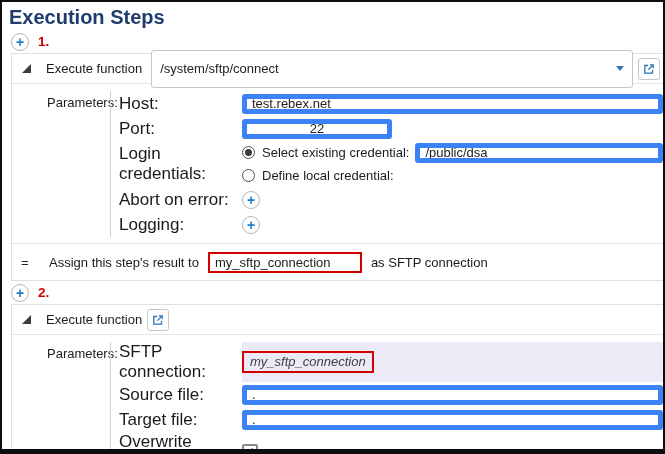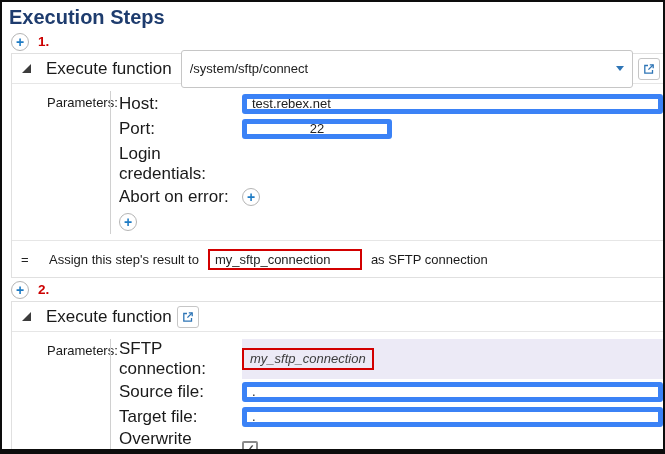--- a/index.html
+++ b/index.html
@@ -13,21 +13,21 @@
   .add-row { display:flex; align-items:center; gap:9px; margin:2px 0 2px 9px; height:19px; }
   .plus-btn {
     width:18px; height:18px; border-radius:50%; border:1px solid #b5b5b5; background:#fff;
     display:flex; align-items:center; justify-content:center; padding:0; cursor:pointer; flex:none;
   }
   .plus-glyph { color:#1e7bc4; font-weight:bold; font-size:14px; line-height:14px; }
   .step-num { color:#cc0000; font-weight:bold; font-size:13.5px; }
   .step-box { margin-left:9px; border:1px solid #e0e0e0; border-right:none; background:#fff; }
   .fn-row { display:flex; align-items:center; height:30px; padding-left:10px; border-bottom:1px solid #e6e6e6; }
   .expander { margin-right:15px; display:flex; flex:none; cursor:pointer; }
-  .fn-label { font-size:17px; white-space:nowrap; }
+  .fn-label { font-size:13px; white-space:nowrap; }
   .combo { flex:1; margin-left:9px; height:38px; border:1px solid #c6c6c6; border-radius:3px;
            display:flex; align-items:center; padding:0 8px; background:#fff; min-width:0; }
   .combo-value { font-size:13px; color:#222; flex:1; white-space:nowrap; overflow:hidden; }
   .combo-arrow { width:0; height:0; border-left:4px solid transparent; border-right:4px solid transparent;
                  border-top:5px solid #2e75b6; cursor:pointer; flex:none; }
   .ext-btn { width:22px; height:22px; margin:0 3px 0 5px; border:1px solid #c6c6c6; border-radius:3px;
              background:#fff; display:flex; align-items:center; justify-content:center; padding:0; flex:none; cursor:pointer; }
   .params { display:flex; padding:7px 0 6px; }
   .params-label { width:98px; padding:4px 0 0 35px; font-size:13px; flex:none; }
   .params-fields { flex:1; border-left:1px solid #d0d0d0; padding-left:8px; min-width:0; }
@@ -100,30 +100,42 @@
           </div>
       </div>
       <div class="prow">
         <span class="plabel">Port:</span>
         <div class="pvalue">
             <input class="text-input port-input" value="22" style="">
           </div>
       </div>
       <div class="prow stack">
         <span class="plabel">Login credentials:</span>
+        <div class="pvalue col">
+          <div class="radio-line">
+            <span class="radio sel"></span>
+            <span>Select existing credential:</span>
+            <input class="text-input cred-input" value="/public/dsa" style="">
+          </div>
+          <div class="radio-line">
+            <span class="radio"></span>
+            <span>Define local credential:</span>
+          </div>
+        </div>
       </div>
       <div class="prow">
         <span class="plabel">Abort on error:</span>
         <div class="pvalue">
           <button class="plus-btn">
             <span class="plus-glyph">+</span>
           </button>
         </div>
       </div>
       <div class="prow">
+        <span class="plabel">Logging:</span>
         <div class="pvalue">
           <button class="plus-btn">
             <span class="plus-glyph">+</span>
           </button>
         </div>
       </div>
     </div>
   </div>
 
   <div class="assign-row">

